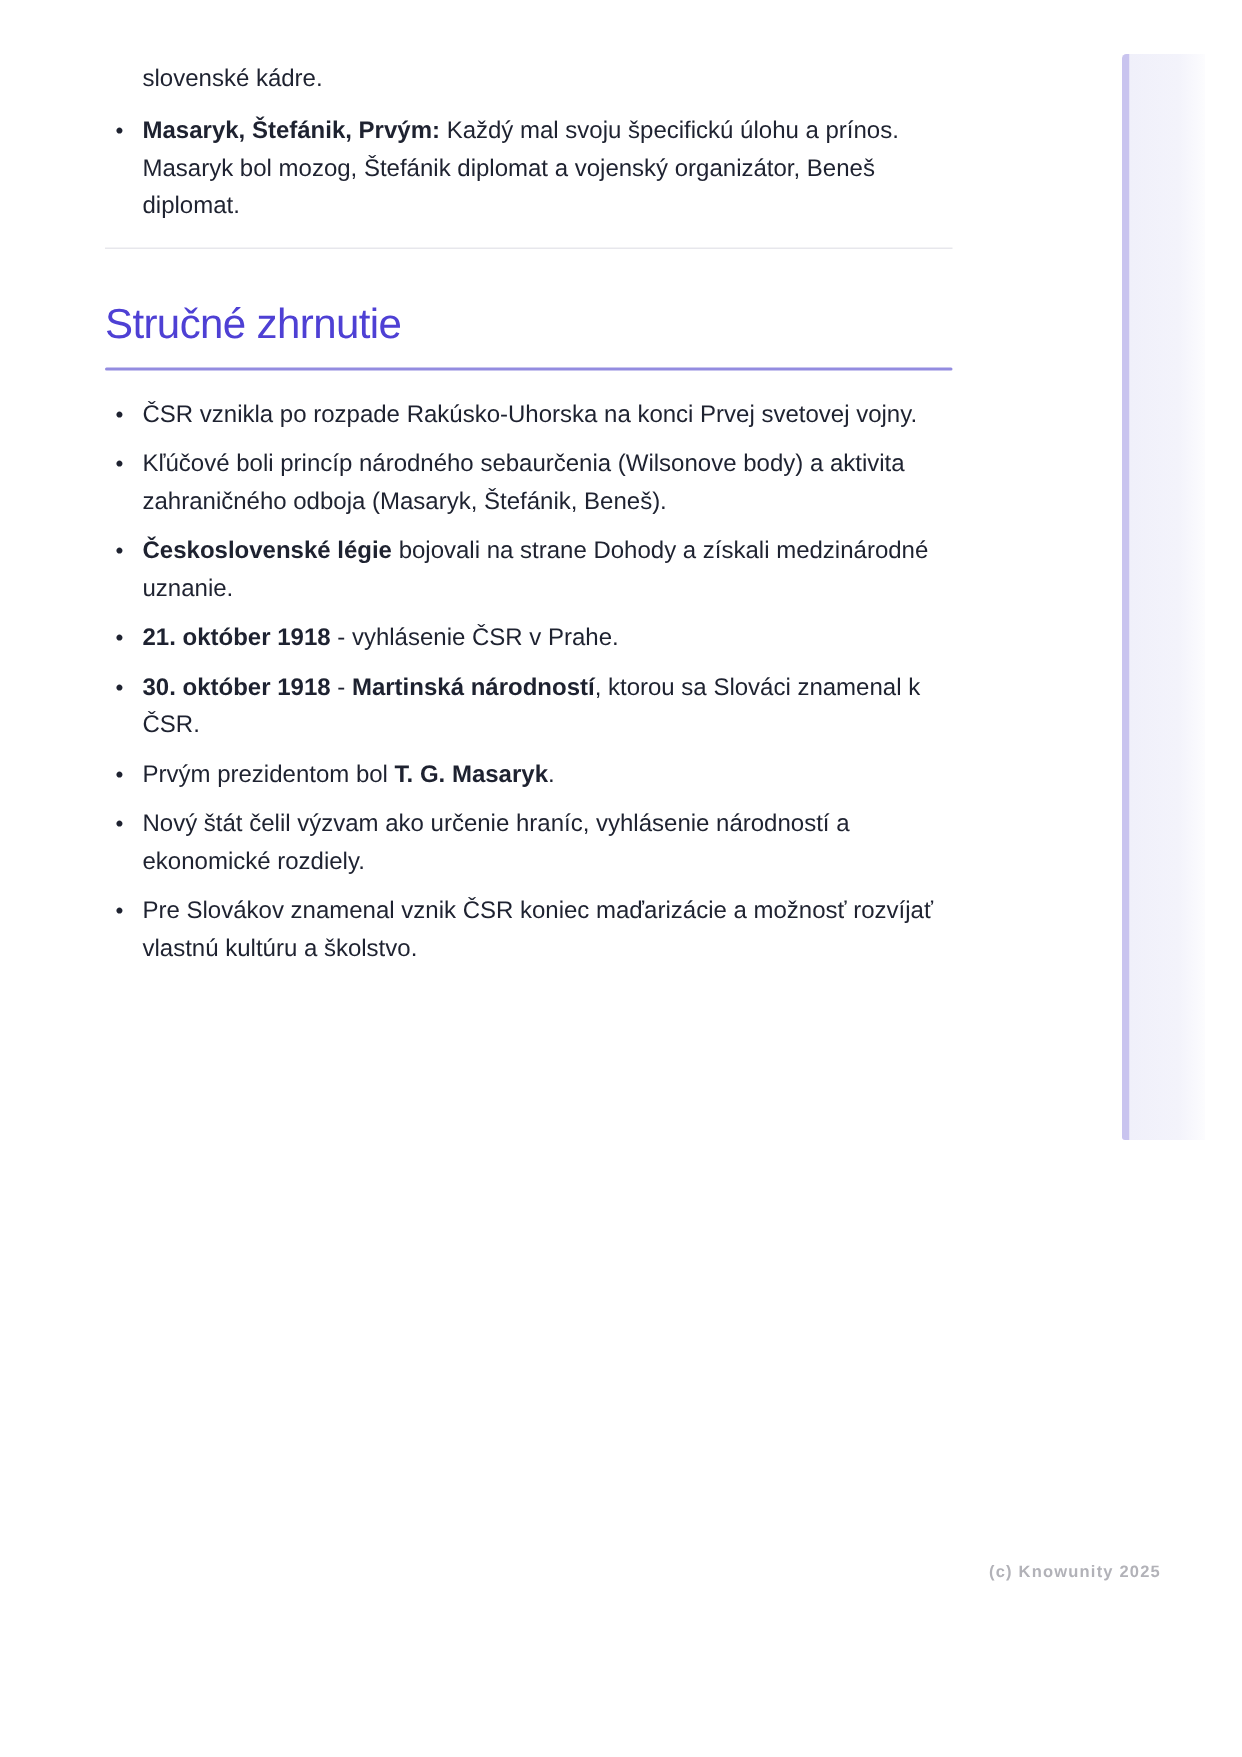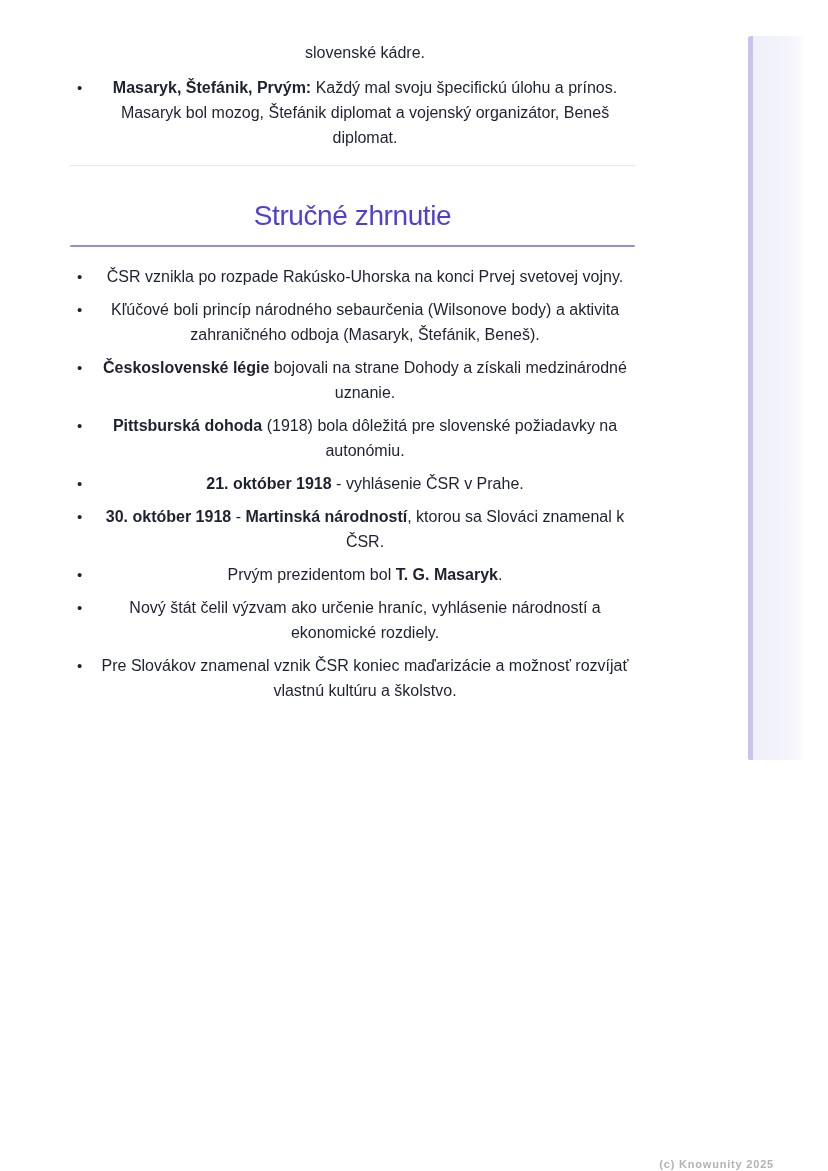--- a/index.html
+++ b/index.html
@@ -86,33 +86,33 @@
     height: 724px;
     background-color: #f1f1fb;
     background-image: linear-gradient(to right, rgba(240,240,250,1) 0%, rgba(243,243,251,1) 65%, rgba(252,252,254,1) 100%);
     border-left: 5px solid #c9c4ef;
     border-top-left-radius: 3px;
     border-bottom-left-radius: 2px;
   }
 
   .footer {
     position: absolute;
-    top: 1157px;
+    top: 1041px;
     right: 54px;
     font-size: 11px;
     line-height: 14px;
     font-weight: 600;
     letter-spacing: 0.8px;
     color: #b2b2b8;
   }
 </style>
 </head>
 <body>
 
-<div class="doc" style="background-color: rgb(255, 255, 255); color: rgb(30, 34, 48); text-align: center;">
+<div class="doc" style="background-color: rgb(255, 255, 255); color: rgb(30, 34, 48);">
 
   <div class="content">
 
     <p class="continuation">slovenské kádre.</p>
 
     <ul class="blist intro-list">
       <li>
         <span class="bdot"></span>
         <span><span class="b">Masaryk, Štefánik, Prvým:</span><span> Každý mal svoju špecifickú úlohu a prínos. Masaryk bol mozog, Štefánik diplomat a vojenský organizátor, Beneš diplomat.</span></span>
       </li>
@@ -132,24 +132,20 @@
       <li>
         <span class="bdot"></span>
         <span><span>Kľúčové boli princíp národného sebaurčenia (Wilsonove body) a aktivita zahraničného odboja (Masaryk, Štefánik, Beneš).</span></span>
       </li>
       <li>
         <span class="bdot"></span>
         <span><span class="b">Československé légie</span><span> bojovali na strane Dohody a získali medzinárodné uznanie.</span></span>
       </li>
       <li>
         <span class="bdot"></span>
-        <span><span class="b">Pittsburská dohoda</span><span> (1918) bola dôležitá pre slovenské požiadavky na autonómiu.</span></span>
-      </li>
-      <li>
-        <span class="bdot"></span>
         <span><span class="b">21. október 1918</span><span> - vyhlásenie ČSR v Prahe.</span></span>
       </li>
       <li>
         <span class="bdot"></span>
         <span><span class="b">30. október 1918</span><span> - </span><span class="b">Martinská národností</span><span>, ktorou sa Slováci znamenal k ČSR.</span></span>
       </li>
       <li>
         <span class="bdot"></span>
         <span><span>Prvým prezidentom bol </span><span class="b">T. G. Masaryk</span><span>.</span></span>
       </li>

